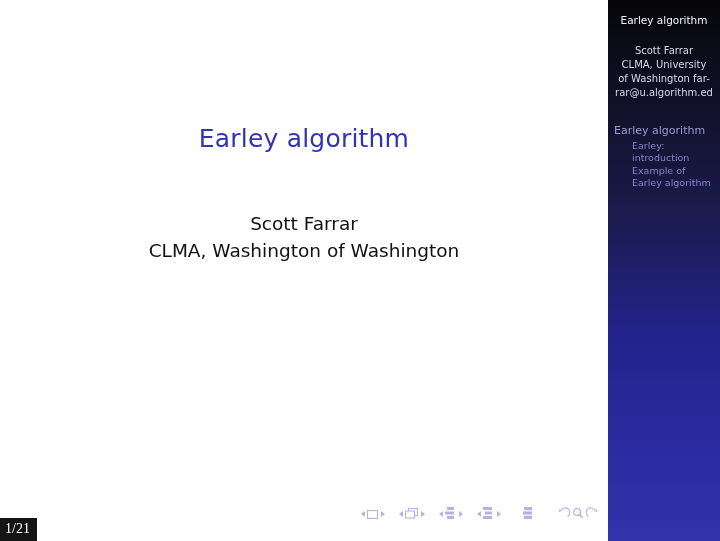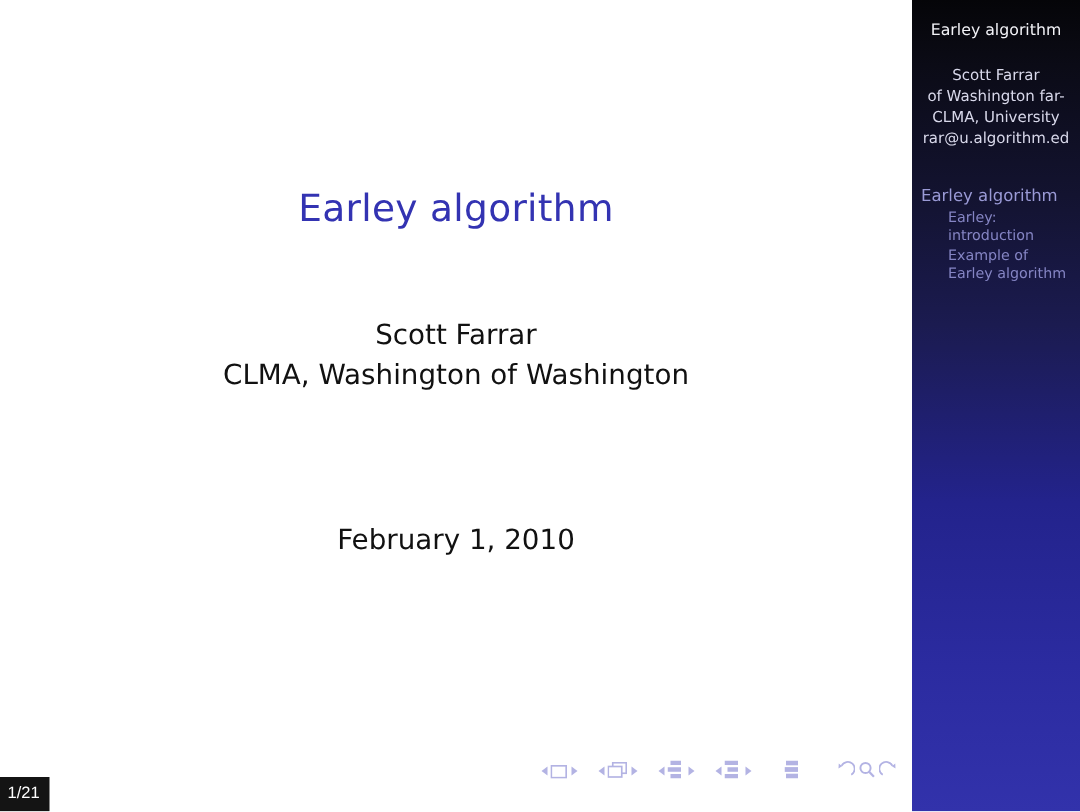--- a/index.html
+++ b/index.html
@@ -167,45 +167,42 @@
     margin-left: 13px;
   }
 
   
   #page-badge {
     position: absolute;
     left: 0;
     bottom: 0;
     background: #141414;
     color: #ffffff;
-    font-size: 11px;
+    font-size: 14px;
     line-height: 12px;
     padding: 5px 7px 6px 5px;
-    font-family: Liberation Sans, sans-serif;
+    font-family: Liberation Serif, serif;
   }
 </style>
 </head>
 <body>
 
 <div id="slide">
 
   <div id="main-area">
 
     <div id="title-block">
       <div id="slide-title">Earley algorithm</div>
     </div>
 
     <div id="author-block">
       <span class="line">Scott Farrar</span>
       <span class="line">CLMA, Washington of Washington</span>
     </div>
 
-    <div id="date-block">
-      <span>February 1, 2010</span>
-    </div>
 
     <div id="nav-symbols">
 
       <div class="nav-group">
         <span class="nav-arrow left"></span>
         <span class="nav-glyph">
           <svg width="11" height="9" viewBox="0 0 11 9">
             <rect x="0.5" y="0.5" width="10" height="8" fill="none" stroke="#4b4bbe" stroke-width="1.2"></rect>
           </svg>
         </span>
@@ -280,22 +277,22 @@
 
     </div>
   </div>
 
   <div id="sidebar">
 
     <div id="sidebar-title">Earley algorithm</div>
 
     <div id="sidebar-author">
       <span class="line">Scott Farrar</span>
+      <span class="line">CLMA, University</span>
       <span class="line">of Washington far-</span>
-      <span class="line">CLMA, University</span>
       <span class="line">rar@u.algorithm.ed</span>
     </div>
 
     <div id="sidebar-toc">
       <div class="toc-section">Earley algorithm</div>
       <div class="toc-sub">Earley: introduction</div>
       <div class="toc-sub">Example of Earley algorithm</div>
     </div>
 
   </div>

